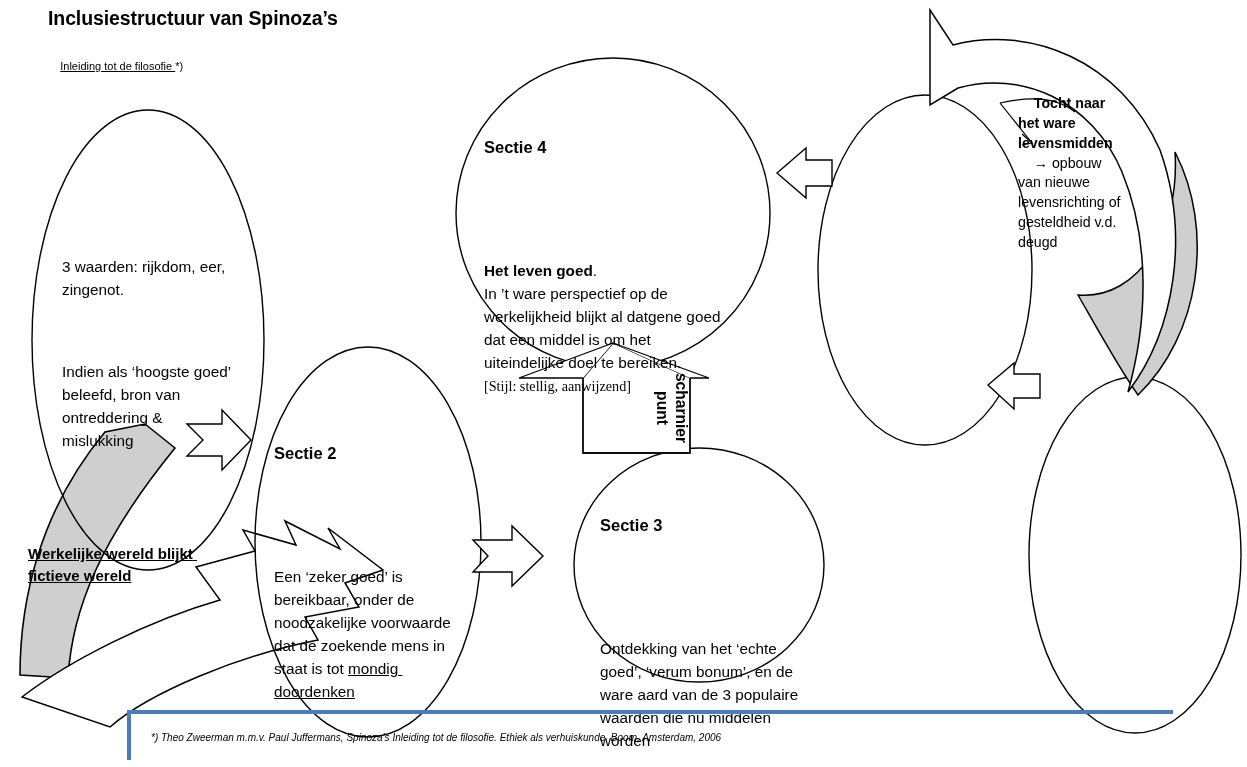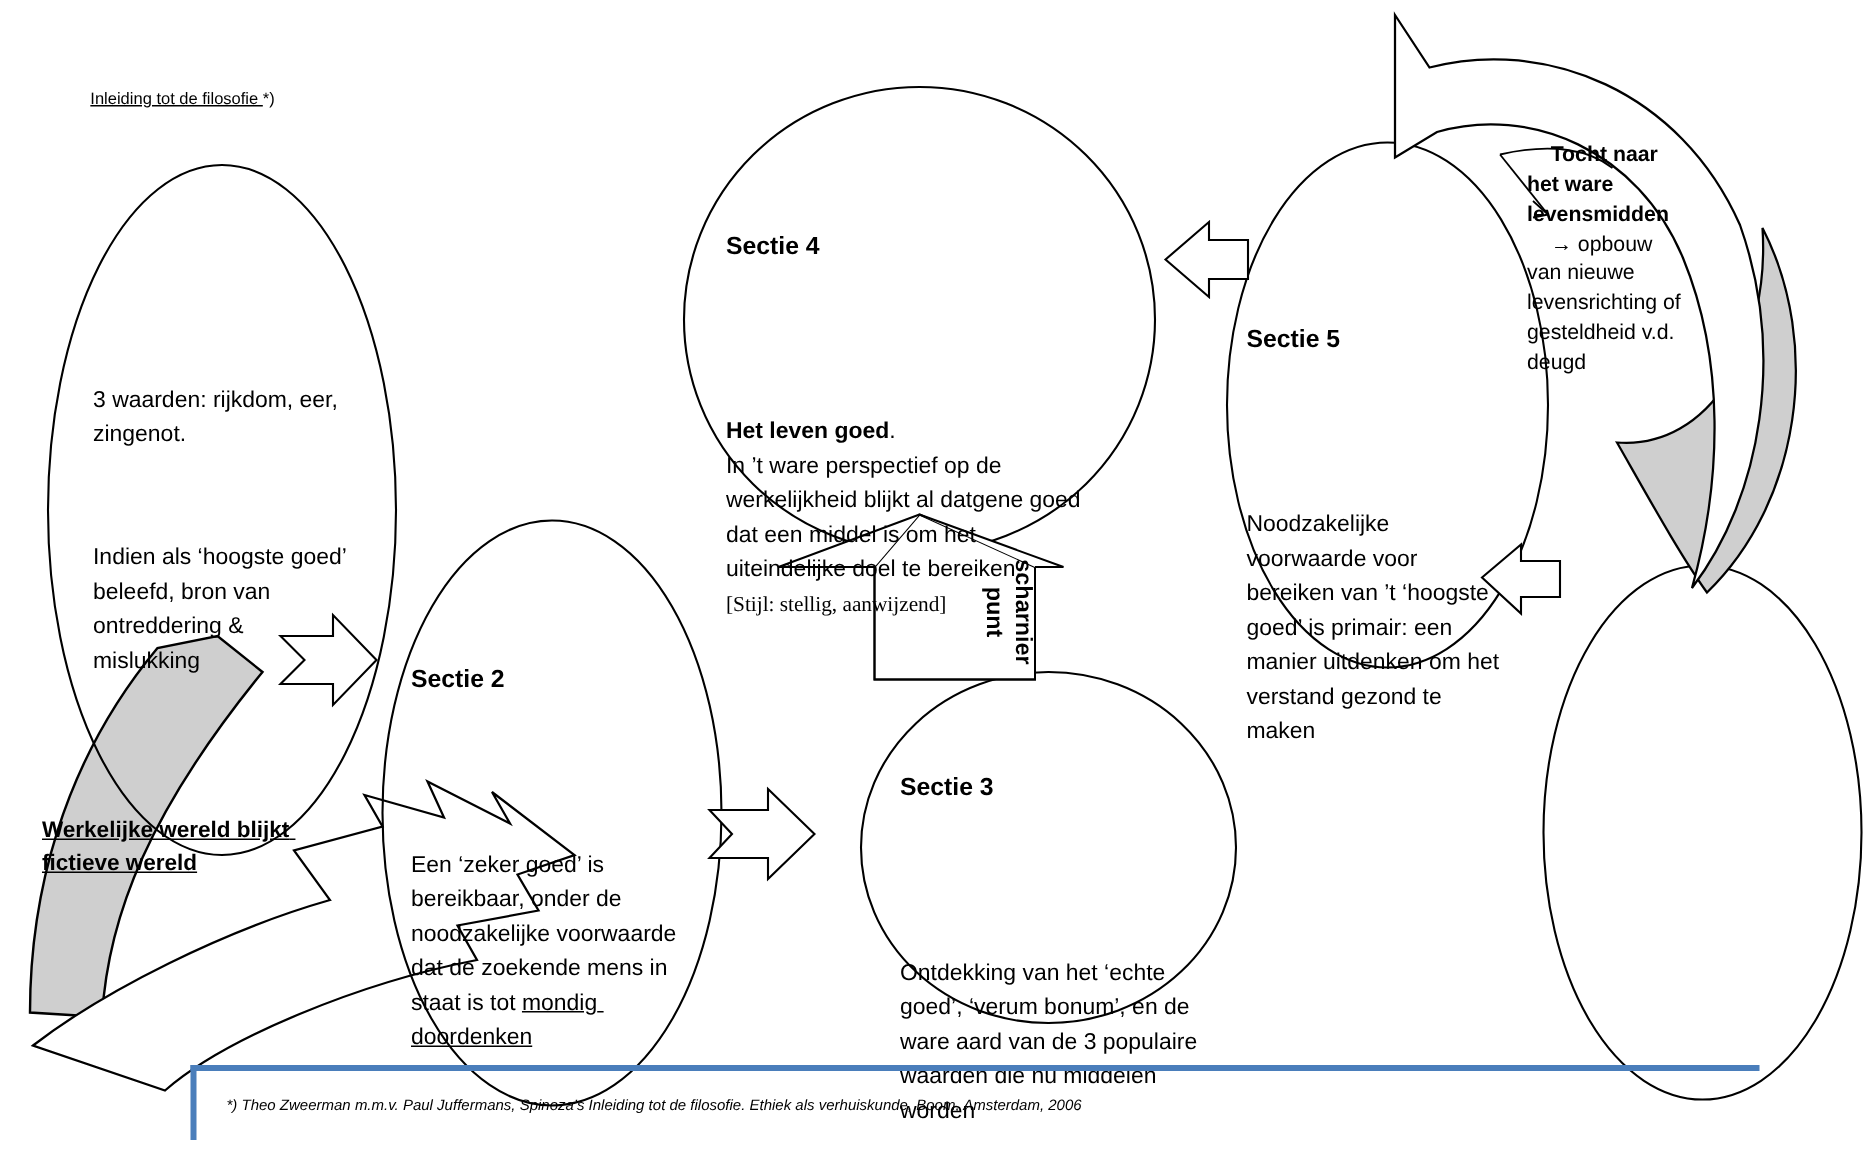--- a/index.html
+++ b/index.html
@@ -59,21 +59,21 @@
   .sec-body .u { text-decoration: underline; }
   .sec-body .b { font-weight: bold; }
   .stijl {
     font-family: Liberation Serif, serif;
     font-size: 14.2px;
   }
 
   #sec1 { left: 62px;  top: 168px; width: 175px; }
   #sec2 { left: 274px; top: 400px; width: 190px; }
   #sec3 { left: 600px; top: 472px; width: 200px; }
-  #sec4 { left: 484px; top: 111px; width: 250px; }
+  #sec4 { left: 484px; top: 94px; width: 250px; }
   #sec5 { left: 831px; top: 173px; width: 170px; }
   #sec6 { left: 1053px;top: 408px; width: 160px; }
 
   
   #caption-left {
     left: 28px; top: 543px;
     width: 200px;
     font-size: 15px;
     font-weight: bold;
     line-height: 1.44;
@@ -223,20 +223,21 @@
              C 1092 100, 1020 70, 958 88
              L 930 105
              Z" fill="#ffffff" stroke="#000000" stroke-width="1.5"></path>
 
     <path d="M 1000 103
              C 1035 95, 1060 100, 1075 112" fill="none" stroke="#000000" stroke-width="1.2"></path>
     <path d="M 1000 103 L 1032 143" fill="none" stroke="#000000" stroke-width="1.2"></path>
     <path d="M 1032 143 L 1022 134 M 1032 143 L 1022 145" fill="none" stroke="#000000" stroke-width="1.2"></path>
   </svg>
 
+  <div class="lbl" id="doc-title">Inclusiestructuur van Spinoza’s</div>
 
   <div class="lbl" id="doc-subtitle">
     <span class="u">Inleiding tot de filosofie </span><span>*)</span>
   </div>
 
   <div class="lbl" id="sec1">
     <div class="sec-body">
       <p>3 waarden: rijkdom, eer, zingenot.</p>
       <p>Indien als ‘hoogste goed’ beleefd, bron van ontreddering &amp; mislukking</p>
     </div>
@@ -257,26 +258,20 @@
     </div>
   </div>
 
   <div class="lbl" id="sec4">
     <div class="sec-title">Sectie 4</div>
     <div class="sec-body">
       <p><span class="b">Het leven goed</span><span>.</span><br><span>In ’t ware perspectief op de werkelijkheid blijkt al datgene goed dat een middel is om het uiteindelijke doel te bereiken.</span><br><span class="stijl">[Stijl: stellig, aanwijzend]</span></p>
     </div>
   </div>
 
-  <div class="lbl" id="sec5">
-    <div class="sec-title">Sectie 5</div>
-    <div class="sec-body">
-      <p>Noodzakelijke voorwaarde voor bereiken van ’t ‘hoogste goed’ is primair: een manier uitdenken om het verstand gezond te maken</p>
-    </div>
-  </div>
 
 
   <div class="lbl" id="hinge-label">scharnier punt</div>
 
   <div class="lbl" id="caption-left">Werkelijke wereld blijkt fictieve wereld</div>
 
   <div class="lbl" id="caption-top-right">
     <span class="b">Tocht naar het ware levensmidden</span>
     <span>→ opbouw van nieuwe levensrichting of gesteldheid v.d. deugd</span>
   </div>

